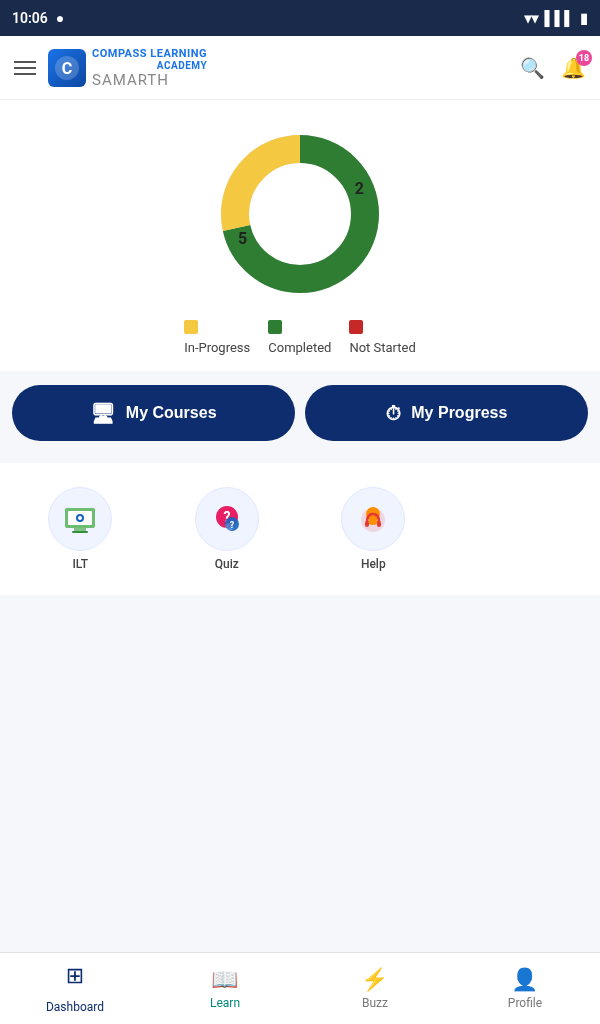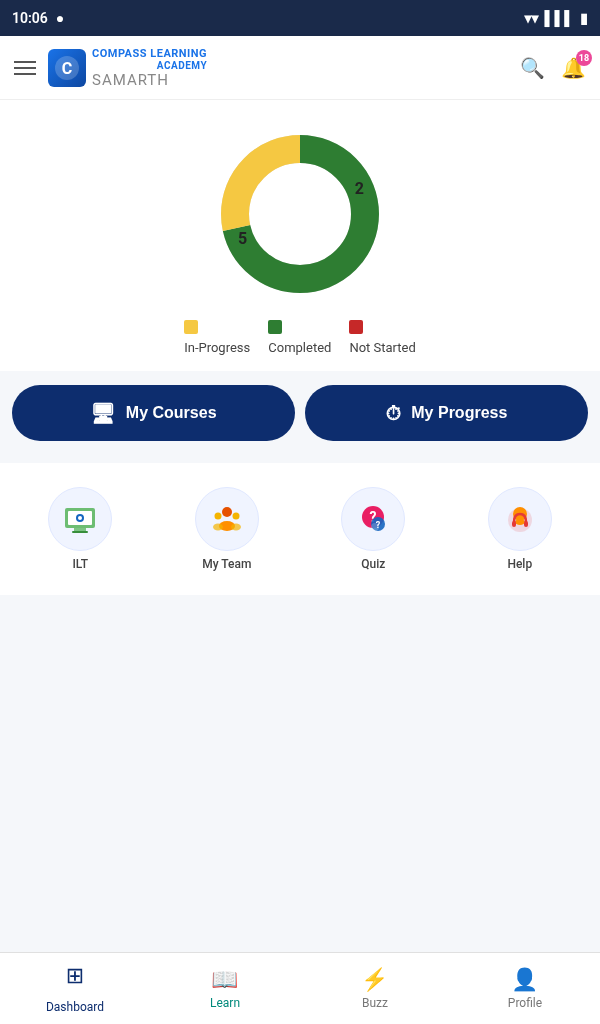--- a/index.html
+++ b/index.html
@@ -269,33 +269,20 @@
           <rect x="13" y="28" width="12" height="3" fill="#4caf50" opacity="0.7"></rect>
           <rect x="11" y="31" width="16" height="2" rx="1" fill="#388e3c"></rect>
           <circle cx="19" cy="18" r="4" fill="#1565c0"></circle>
           <circle cx="19" cy="18" r="2" fill="#fff"></circle>
         </svg>
       </div>
       <span class="icon-label">ILT</span>
     </div>
 
 
-    <div class="icon-cell">
-      <div class="icon-circle">
-        <svg width="38" height="38" viewBox="0 0 38 38">
-          <circle cx="19" cy="12" r="5" fill="#e65100"></circle>
-          <ellipse cx="19" cy="26" rx="8" ry="5" fill="#ff8f00"></ellipse>
-          <circle cx="10" cy="16" r="3.5" fill="#f4b400"></circle>
-          <ellipse cx="10" cy="27" rx="5" ry="3.5" fill="#f4b400" opacity="0.7"></ellipse>
-          <circle cx="28" cy="16" r="3.5" fill="#f4b400"></circle>
-          <ellipse cx="28" cy="27" rx="5" ry="3.5" fill="#f4b400" opacity="0.7"></ellipse>
-        </svg>
-      </div>
-      <span class="icon-label">My Team</span>
-    </div>
 
 
 
     <div class="icon-cell">
       <div class="icon-circle">
         <svg width="38" height="38" viewBox="0 0 38 38">
           <circle cx="19" cy="17" r="11" fill="#e91e63"></circle>
           <text x="19" y="22" text-anchor="middle" font-size="14" fill="#fff" font-weight="bold">?</text>
           <circle cx="24" cy="24" r="7" fill="#1565c0" opacity="0.9"></circle>
           <circle cx="21" cy="27" r="4" fill="#fff" opacity="0.2"></circle>

